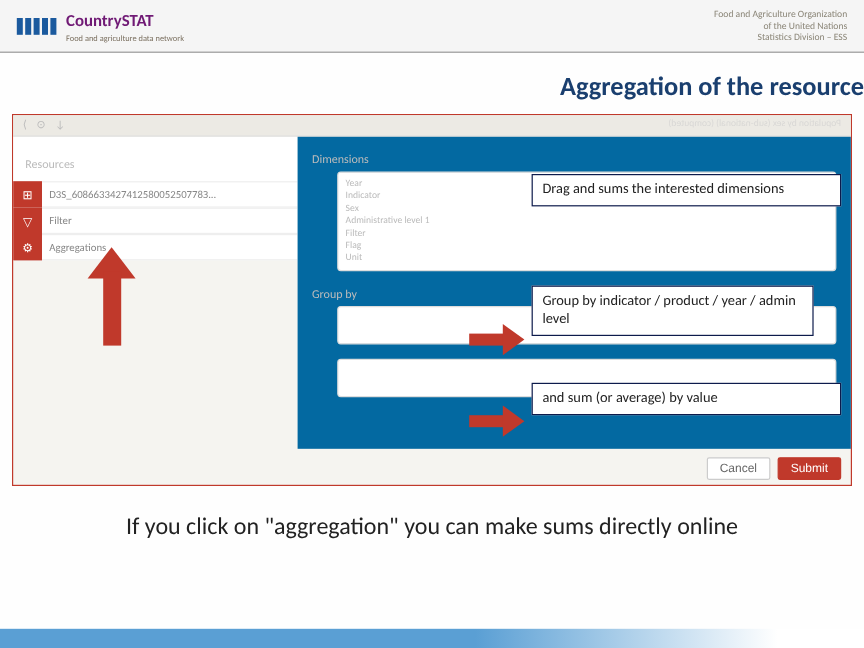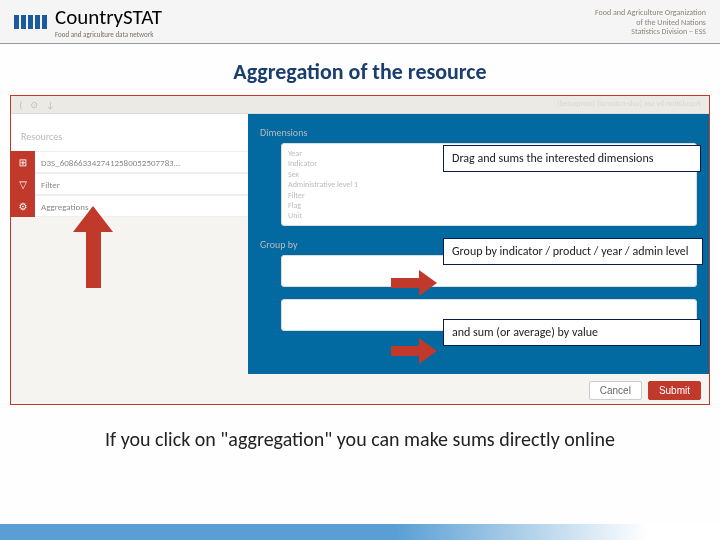--- a/index.html
+++ b/index.html
@@ -24,41 +24,41 @@
     display: flex;
     gap: 2px;
     margin-right: 8px;
   }
   .logo-bars span {
     width: 5px;
     height: 14px;
     background: #1b5a9e;
   }
   .brand {
-    font-size: 21px;
-    font-weight: normal;
-    color: #000000;
+    font-size: 14px;
+    font-weight: bold;
+    color: #701a75;
   }
   .brand-sub {
     font-size: 7px;
     color: #7a6f5f;
     display: block;
     font-weight: normal;
   }
   .header-right {
     position: absolute;
     right: 14px;
     top: 8px;
     text-align: right;
     font-size: 8px;
     color: #8b8678;
     line-height: 1.2;
   }
   .title {
-    text-align: center;
+    text-align: right;
     font-size: 22px;
     font-weight: bold;
     color: #1a3f6f;
     padding: 14px 0 10px;
   }
   .panel {
     margin: 0 10px;
     border: 1.5px solid #c0392b;
     height: 310px;
     position: relative;
@@ -150,21 +150,21 @@
     position: absolute;
     background: #fff;
     border: 1px solid #0d1b4c;
     padding: 5px 8px;
     font-size: 12px;
     color: #222;
     line-height: 1.25;
     z-index: 10;
   }
   .ann1 { left: 432px; top: 49px; width: 258px; }
-  .ann2 { left: 432px; top: 142px; width: 260px; }
+  .ann2 { left: 432px; top: 142px; width: 235px; }
   .ann3 { left: 432px; top: 223px; width: 258px; }
   .red-arrow {
     position: absolute;
     z-index: 5;
   }
   .arrow-up {
     left: 62px;
     top: 110px;
     width: 40px;
     height: 82px;

